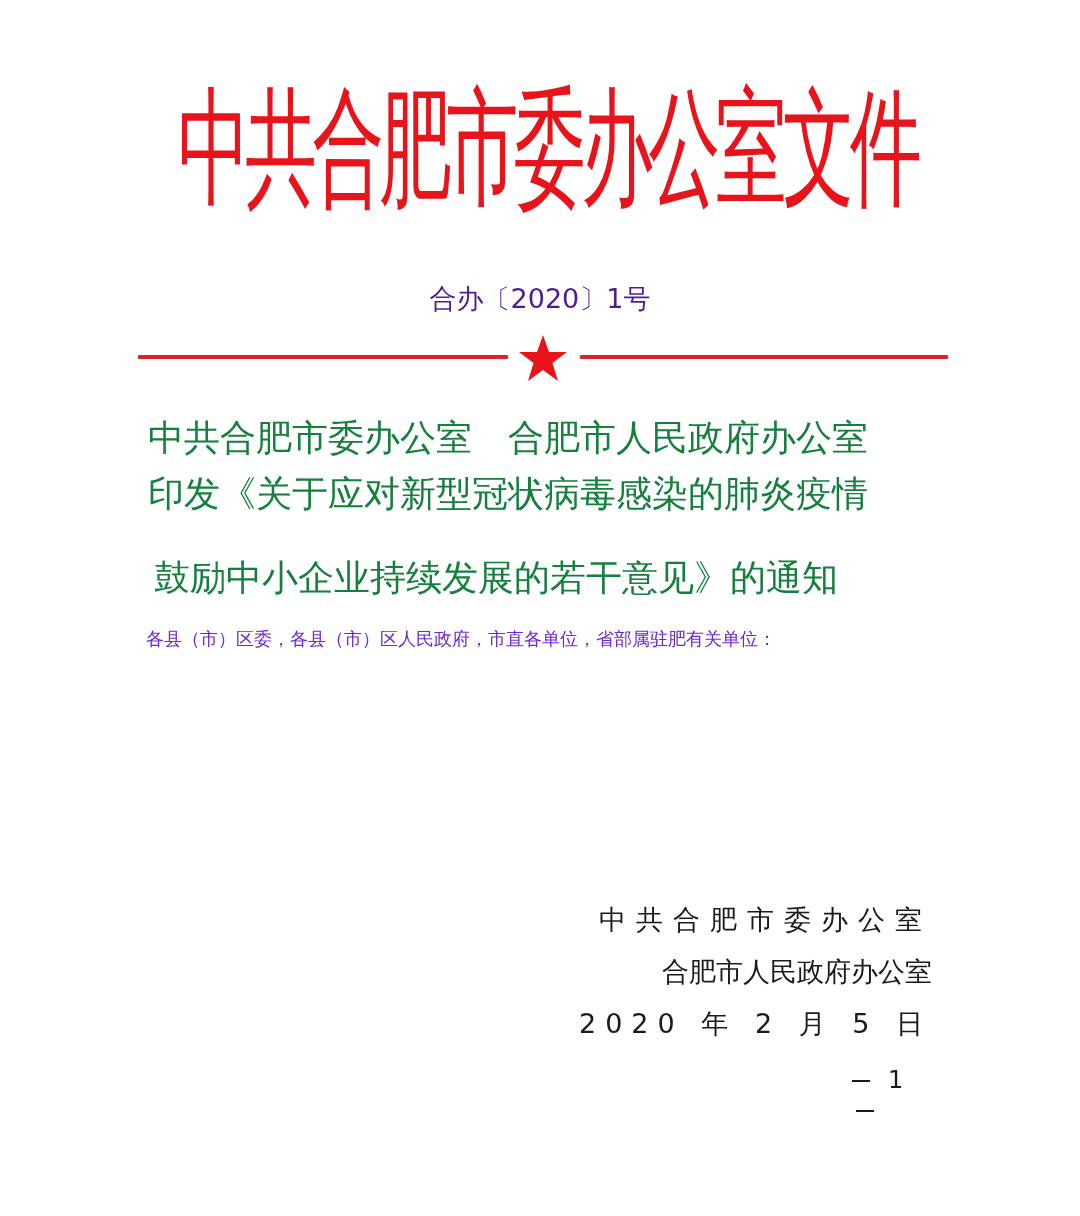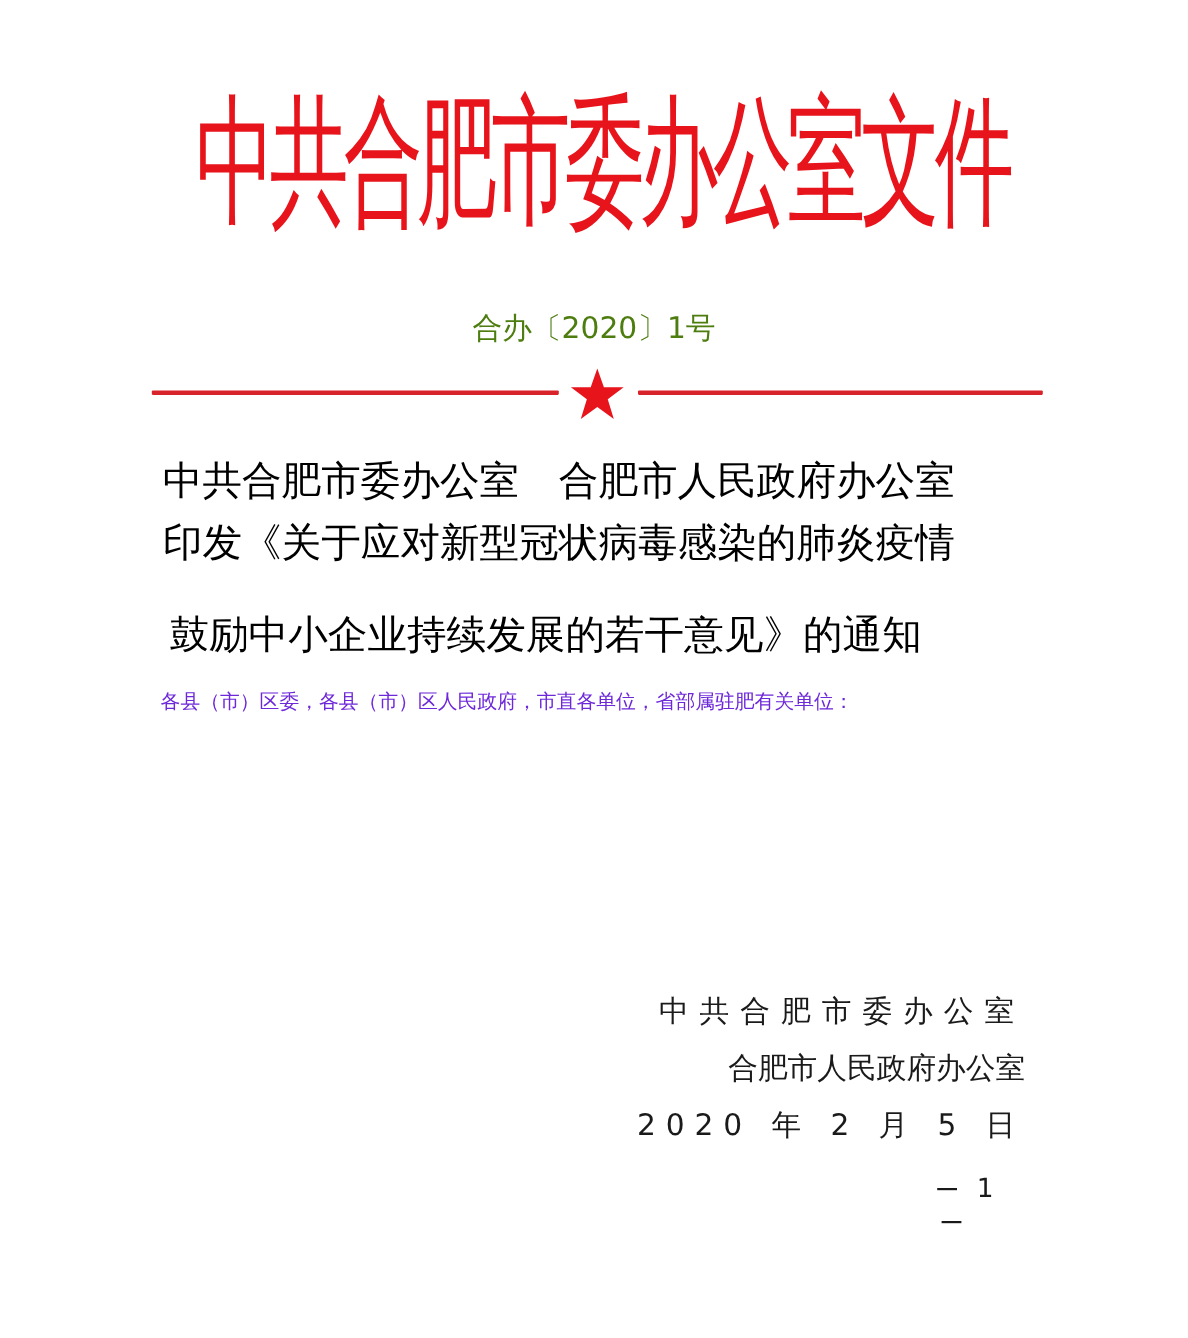--- a/index.html
+++ b/index.html
@@ -9,30 +9,30 @@
   }
   .page { position: absolute; left: 0; top: 0; width: 1080px; height: 1216px; }
   .masthead {
     position: absolute; left: 178px; top: 78px; width: 740px; height: 140px;
     color: #e8141c; font-family: "DejaVu Sans", sans-serif; font-size: 128px; line-height: 140px;
     white-space: nowrap; letter-spacing: -8px;
     transform-origin: left top; transform: scaleX(0.56) scaleY(1.0);
   }
   .doc-number {
     position: absolute; left: 0; width: 1080px; top: 280px; text-align: center;
-    font-size: 27px; line-height: 38px; color: #4d7c0f;
+    font-size: 27px; line-height: 38px; color: #4c1d95;
   }
   .divider { position: absolute; top: 326px; left: 0; width: 1080px; height: 60px; }
   .rule { position: absolute; top: 29px; height: 4px; background: #d9232a; border-radius: 1px; }
   .rule.left { left: 138px; width: 370px; }
   .rule.right { left: 580px; width: 368px; }
   .star { position: absolute; left: 518px; top: 8px; width: 50px; height: 48px; }
   .title {
     position: absolute; left: 148px; top: 410px; width: 800px;
-    font-size: 36px; line-height: 56px; color: #000000; white-space: nowrap;
+    font-size: 36px; line-height: 56px; color: #15803d; white-space: nowrap;
   }
   .title .line { display: block; }
   .body-text {
     position: absolute; left: 146px; top: 612px; width: 800px;
     font-size: 18px; line-height: 54px; color: #6d28d9;
   }
   .body-text p { margin: 0; }
   .body-text .indent { text-indent: 62px; }
   .signature {
     position: absolute; right: 148px; top: 894px; text-align: right;

